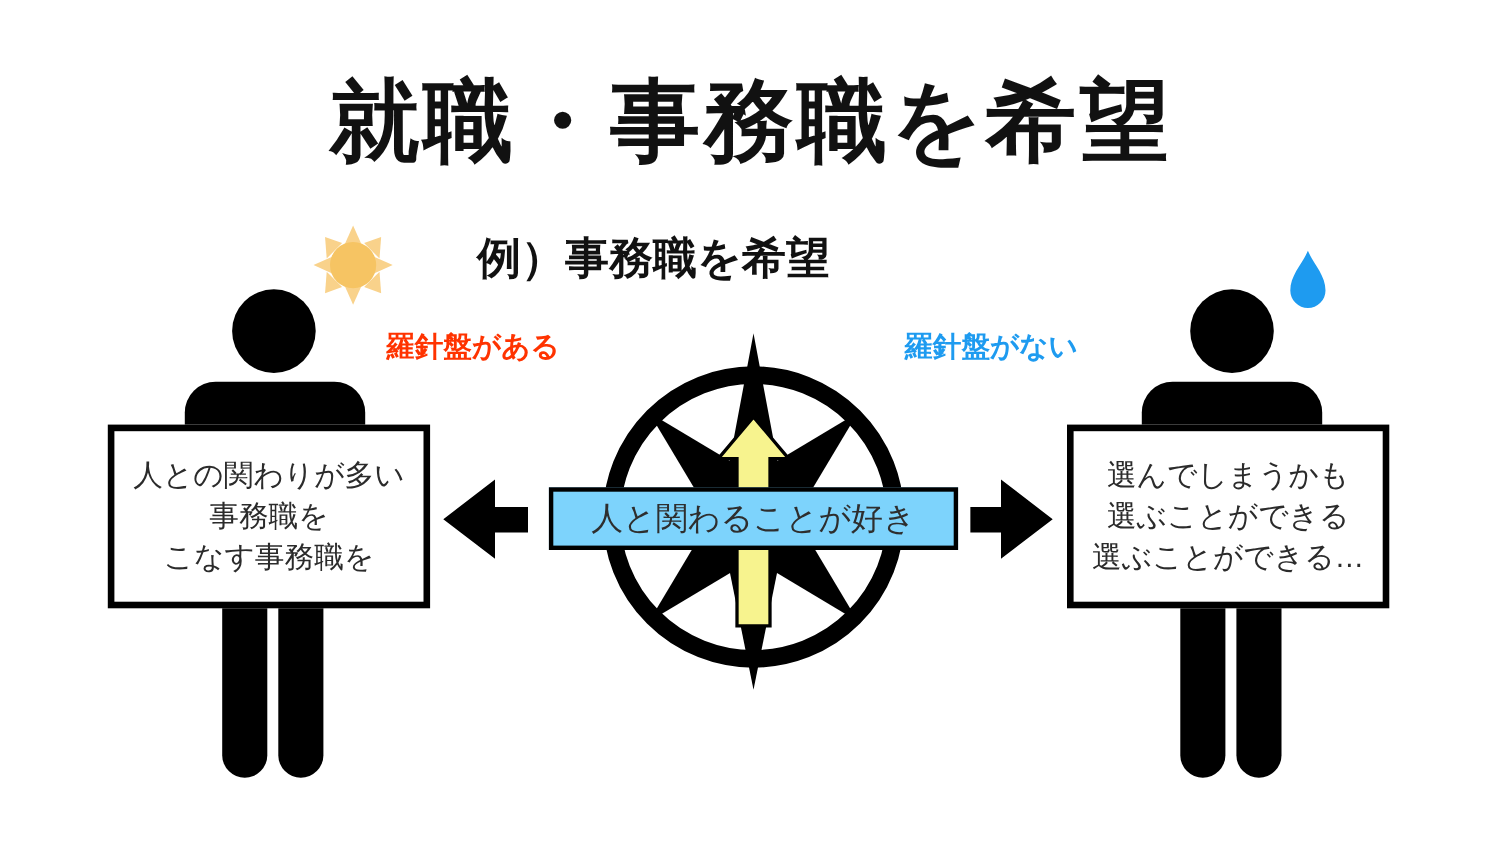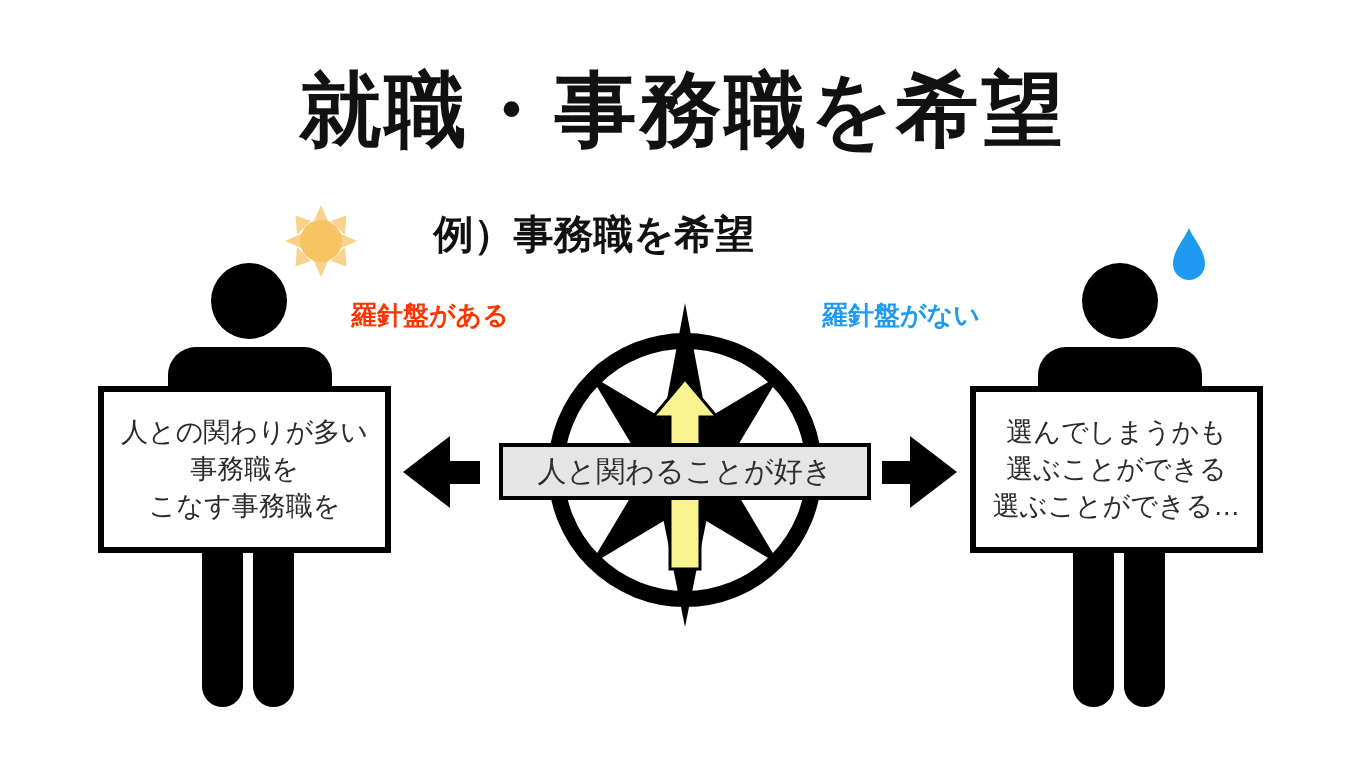--- a/index.html
+++ b/index.html
@@ -32,21 +32,21 @@
   
   .side-box{
     width:293px;height:167px;box-sizing:border-box;border:6px solid #000;background:#fff;
     z-index:2;display:flex;flex-direction:column;justify-content:center;align-items:center;
     font-size:27px;line-height:37px;color:#2b2b2b;text-align:center;top:386px;
   }
   .side-box-left{left:98px;}
   .side-box-right{left:970px;}
   .center-box{
     left:499px;top:443px;width:372px;height:57px;box-sizing:border-box;border:4px solid #000;
-    background:#e5e5e5;z-index:2;display:flex;justify-content:center;align-items:center;
+    background:#7dd3fc;z-index:2;display:flex;justify-content:center;align-items:center;
     font-size:29px;color:#2e2e2e;white-space:nowrap;
   }
   svg{display:block;}
   .z1{z-index:1;} .z2{z-index:2;}
 </style>
 </head>
 <body>
 
 <div class="slide">
 

